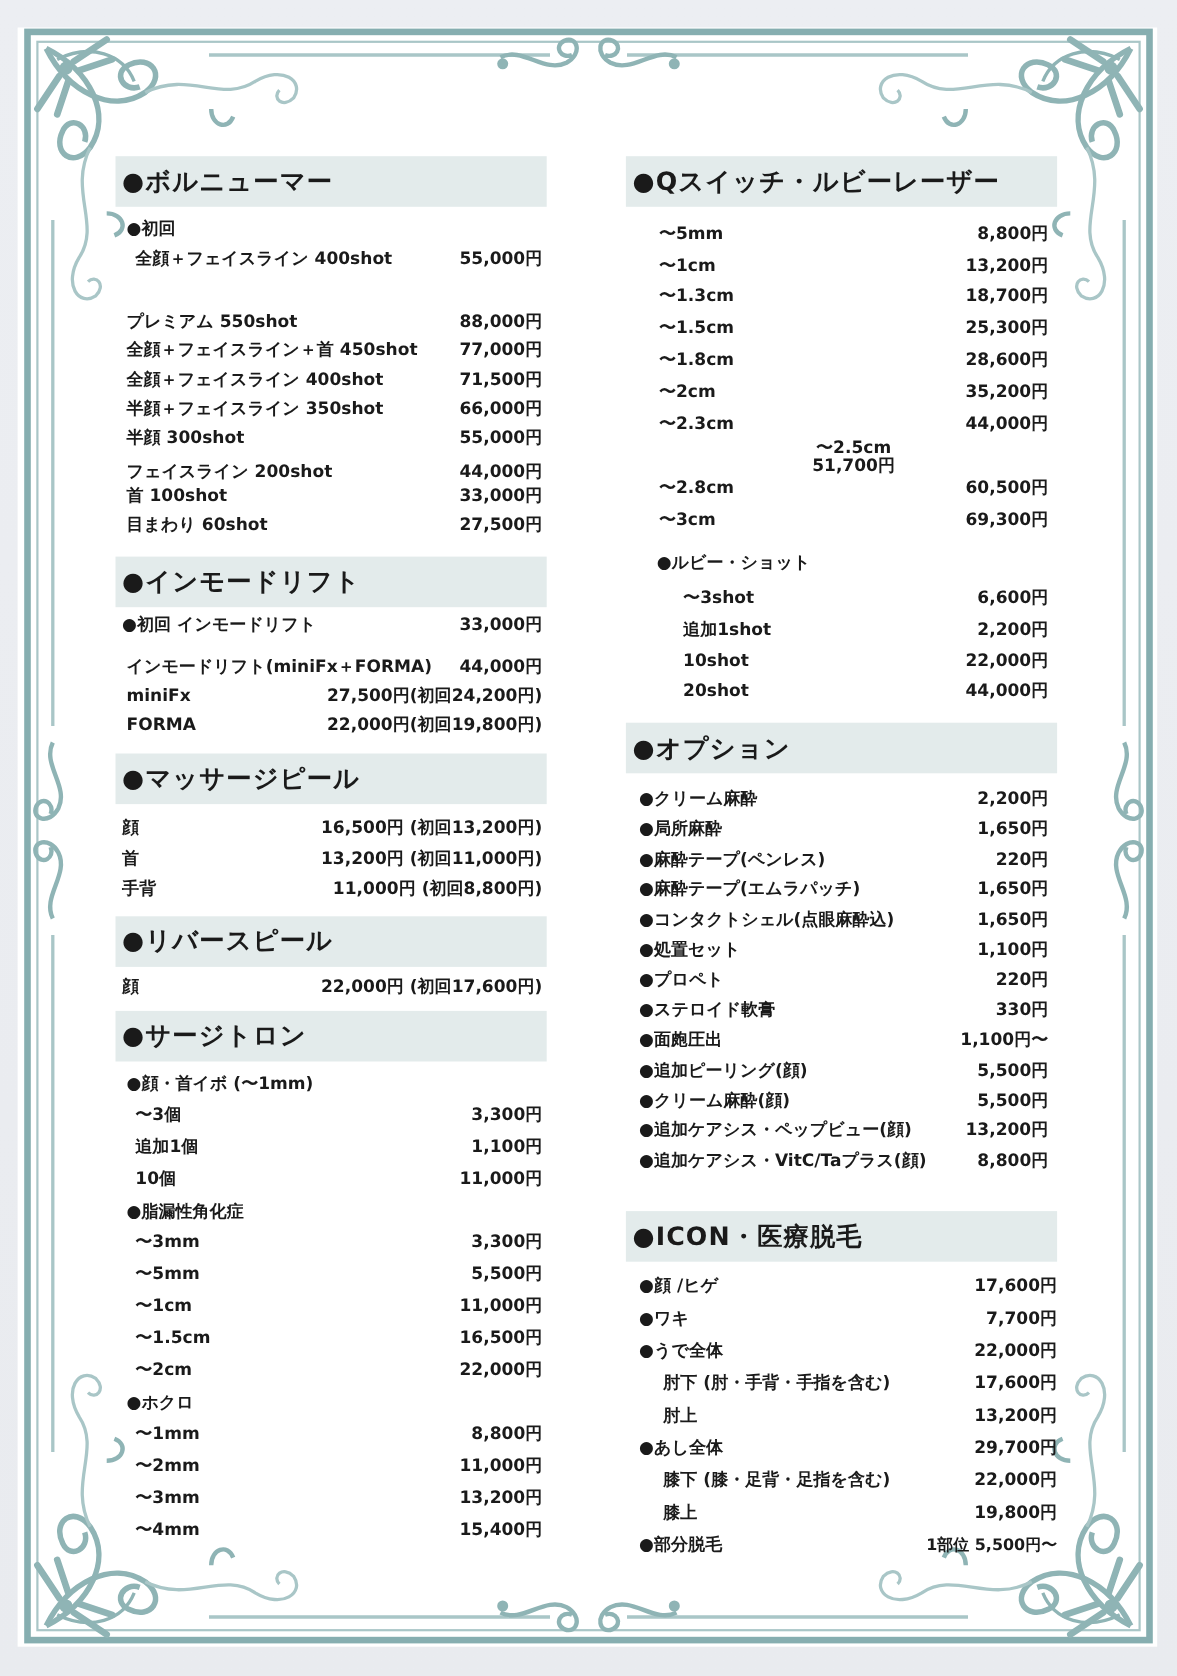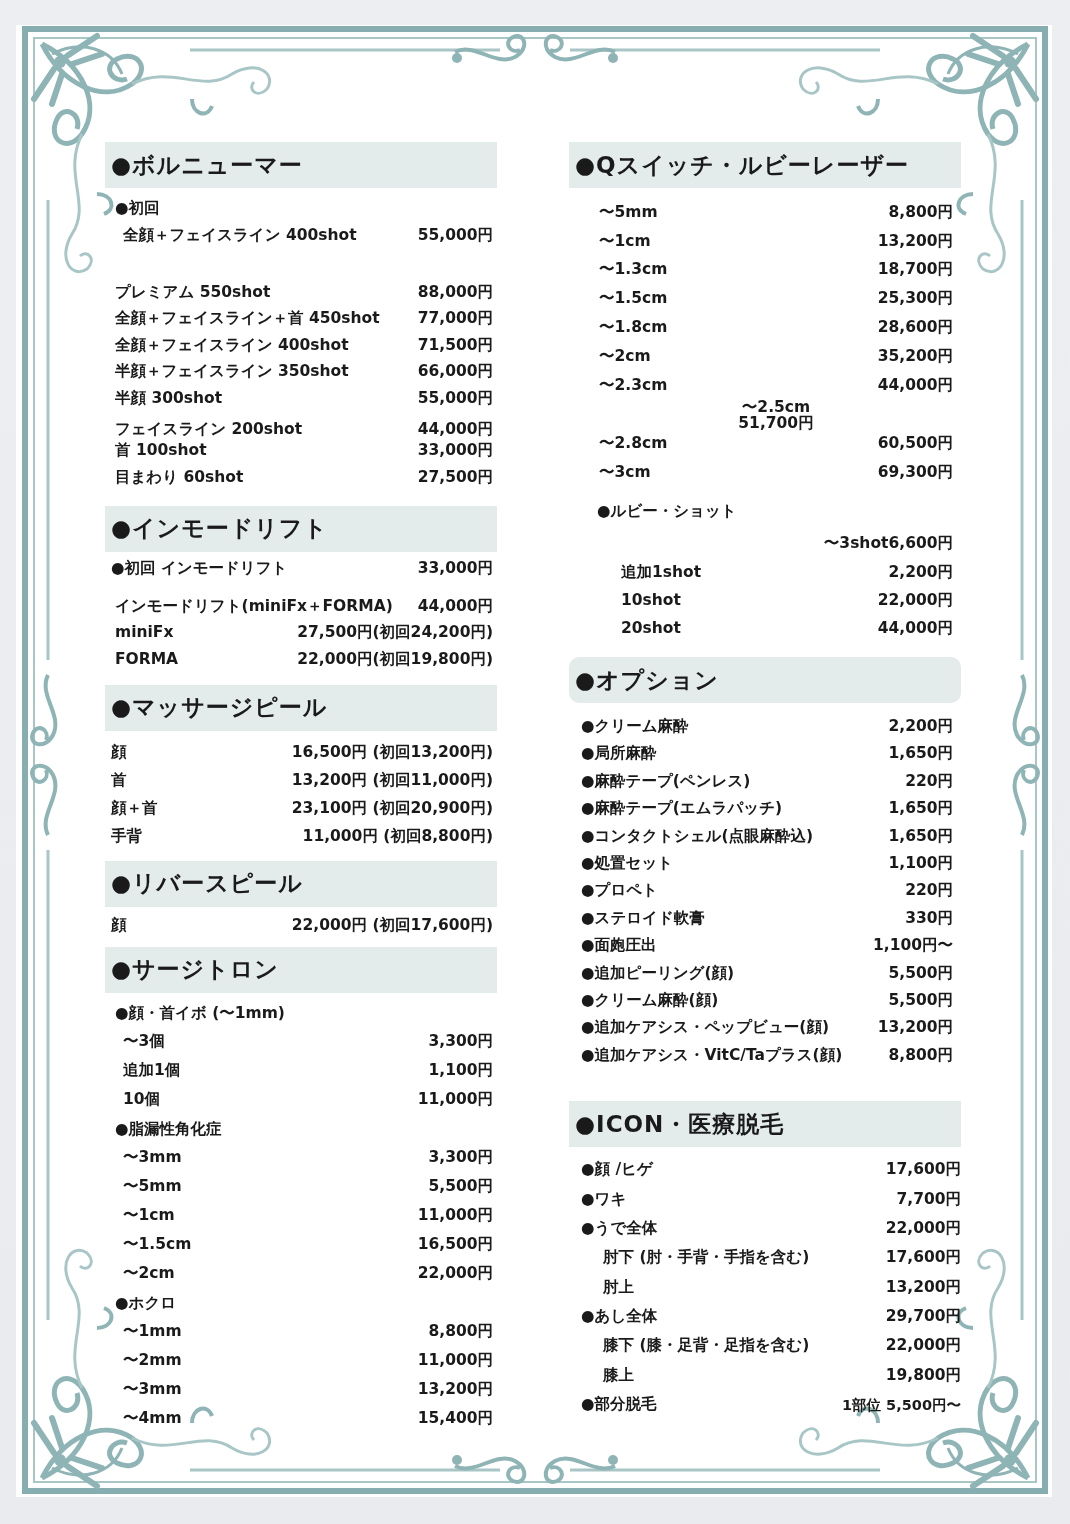--- a/index.html
+++ b/index.html
@@ -161,24 +161,20 @@
   <div id="massage-items" style="padding:8px 4px 0 6px;">
       <div class="row" style="height: 28px;">
         <span>顔</span>
         <span class="price">16,500円 (初回13,200円)</span>
       </div>
       <div class="row" style="height: 28px;">
         <span>首</span>
         <span class="price">13,200円 (初回11,000円)</span>
       </div>
       <div class="row" style="height: 28px;">
-        <span>顔＋首</span>
-        <span class="price">23,100円 (初回20,900円)</span>
-      </div>
-      <div class="row" style="height: 28px;">
         <span>手背</span>
         <span class="price">11,000円 (初回8,800円)</span>
       </div>
     </div>
 
   <div class="sec-head" style="margin-top:10px;">●リバースピール</div>
   <div id="reverse-items" style="padding:8px 4px 0 6px;">
       <div class="row" style="height: 22px;">
         <span>顔</span>
         <span class="price">22,000円 (初回17,600円)</span>
@@ -287,40 +283,40 @@
         <span class="price">60,500円</span>
       </div>
       <div class="row" style="height: 28.9px;">
         <span>〜3cm</span>
         <span class="price">69,300円</span>
       </div>
     </div>
   <div style="padding:14px 8px 0 28px;">
     <div class="sub" style="margin-bottom:8px;">●ルビー・ショット</div>
     <div id="ruby-items" style="padding-left:24px;">
-        <div class="row" style="height: 28.3px; justify-content: flex-end;">
+        <div class="row" style="height: 28.3px;">
           <span>〜3shot</span>
           <span class="price">6,600円</span>
         </div>
         <div class="row" style="height: 28.3px;">
           <span>追加1shot</span>
           <span class="price">2,200円</span>
         </div>
         <div class="row" style="height: 28.3px;">
           <span>10shot</span>
           <span class="price">22,000円</span>
         </div>
         <div class="row" style="height: 28.3px;">
           <span>20shot</span>
           <span class="price">44,000円</span>
         </div>
       </div>
   </div>
 
-  <div class="sec-head" style="margin-top:14px;border-radius:10px;">●オプション</div>
+  <div class="sec-head" style="margin-top:14px;">●オプション</div>
   <div id="opt-items" style="padding:10px 8px 0 12px;">
       <div class="row" style="height: 27.4px;">
         <span>●クリーム麻酔</span>
         <span class="price">2,200円</span>
       </div>
       <div class="row" style="height: 27.4px;">
         <span>●局所麻酔</span>
         <span class="price">1,650円</span>
       </div>
       <div class="row" style="height: 27.4px;">

